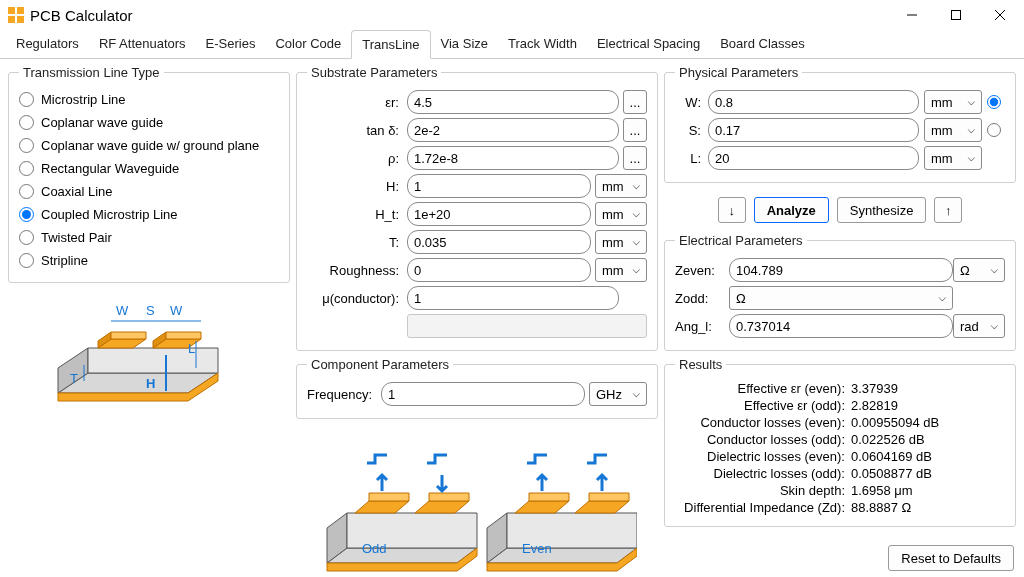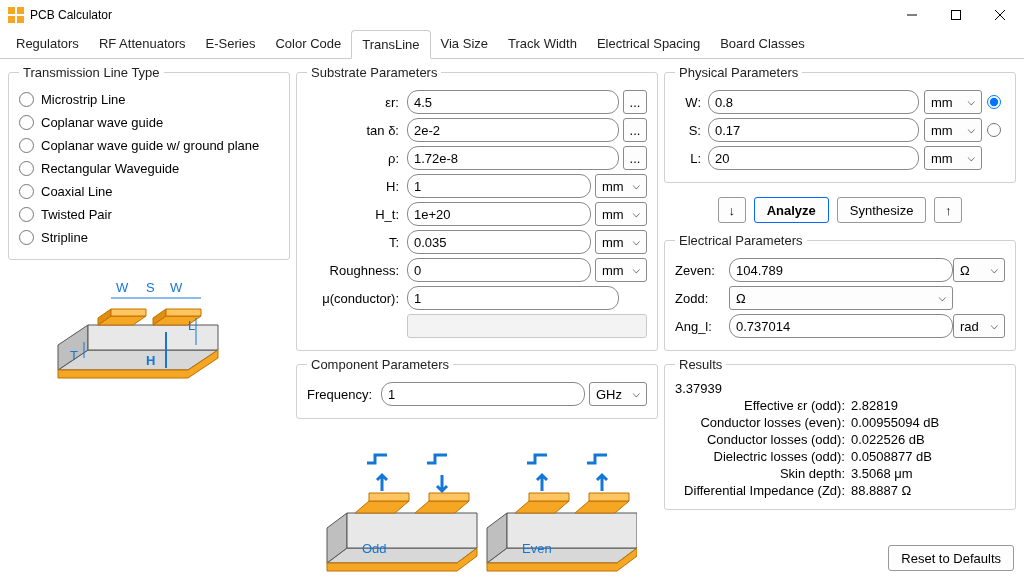--- a/index.html
+++ b/index.html
@@ -1,20 +1,20 @@
 <!DOCTYPE html>
 <html><head>
 <meta charset="utf-8">
 <style>
 * { box-sizing: border-box; margin: 0; padding: 0; font-family: "Segoe UI", Arial, sans-serif; font-size: 13px; }
 body { background: #fff; width: 1024px; height: 577px; overflow: hidden; color: #000; }
 
 .titlebar { height: 30px; display: flex; align-items: center; padding: 0 2px 0 8px; }
 .titlebar .app-icon { width: 16px; height: 16px; margin-right: 6px; display: inline-block; }
-.titlebar .title { flex: 1; font-size: 12px; }
+.titlebar .title { flex: 1; font-size: 15px; }
 .winbtns { display: flex; }
 .winbtn { width: 44px; height: 30px; display: flex; align-items: center; justify-content: center; font-size: 13px; }
 
 .tabs { display: flex; border-bottom: 1px solid #ccc; padding: 0 6px; }
 .tab { padding: 6px 10px; color: #222; cursor: pointer; position: relative; }
 .tab.active { border: 1px solid #ccc; border-bottom: 1px solid #fff; border-radius: 4px 4px 0 0; margin-bottom: -1px; background: #fff; }
 
 .content { display: grid; grid-template-columns: 282px 362px 1fr; gap: 6px; padding: 6px 8px 0 8px; }
 
 fieldset { border: 1px solid #d0d0d0; border-radius: 3px; padding: 8px 10px 10px 10px; margin-bottom: 6px; position: relative; }
@@ -126,20 +126,24 @@
         </label>
       <label class="radio-row">
           <input type="radio" name="tl" style="">
           <span>Rectangular Waveguide</span>
         </label>
       <label class="radio-row">
           <input type="radio" name="tl" style="">
           <span>Coaxial Line</span>
         </label>
       <label class="radio-row">
+          <input type="radio" name="tl" checked="" style="">
+          <span>Coupled Microstrip Line</span>
+        </label>
+      <label class="radio-row">
           <input type="radio" name="tl" style="">
           <span>Twisted Pair</span>
         </label>
       <label class="radio-row">
           <input type="radio" name="tl" style="">
           <span>Stripline</span>
         </label>
     </fieldset>
 
     <div class="diagram-area">
@@ -348,41 +352,46 @@
             <span>rad</span>
             <span class="chev">⌵</span>
           </div>
         </div>
     </fieldset>
 
     <fieldset>
       <legend>Results</legend>
       <div class="results">
         <div class="result-row">
+            <span class="rlbl">Effective εr (even):</span>
             <span>3.37939</span>
           </div>
         <div class="result-row">
             <span class="rlbl">Effective εr (odd):</span>
             <span>2.82819</span>
           </div>
         <div class="result-row">
             <span class="rlbl">Conductor losses (even):</span>
             <span>0.00955094 dB</span>
           </div>
         <div class="result-row">
             <span class="rlbl">Conductor losses (odd):</span>
             <span>0.022526 dB</span>
           </div>
         <div class="result-row">
+            <span class="rlbl">Dielectric losses (even):</span>
+            <span>0.0604169 dB</span>
+          </div>
+        <div class="result-row">
             <span class="rlbl">Dielectric losses (odd):</span>
             <span>0.0508877 dB</span>
           </div>
         <div class="result-row">
             <span class="rlbl">Skin depth:</span>
-            <span>3.5068 μm</span>
+            <span>1.6958 μm</span>
           </div>
         <div class="result-row">
             <span class="rlbl">Differential Impedance (Zd):</span>
             <span>88.8887 Ω</span>
           </div>
       </div>
     </fieldset>
   </div>
 </div>
 

